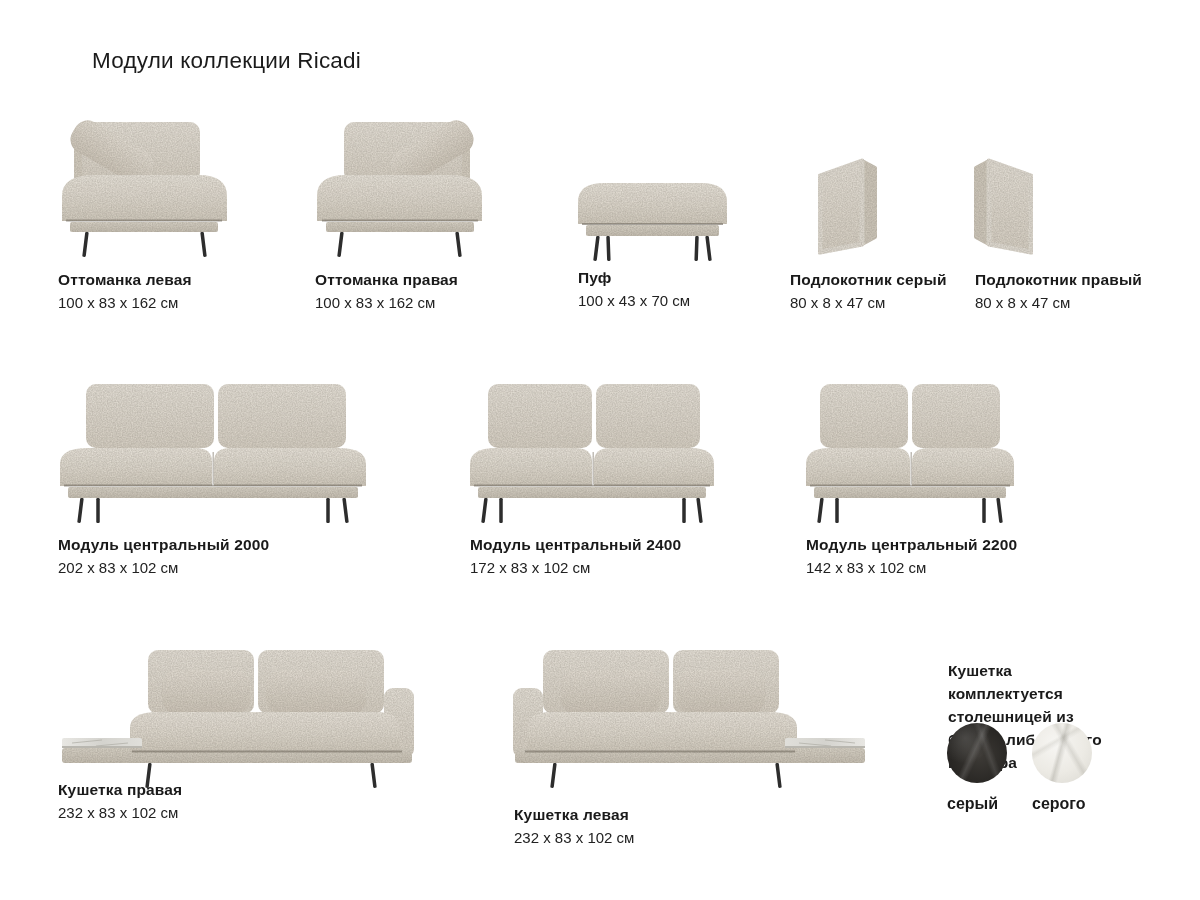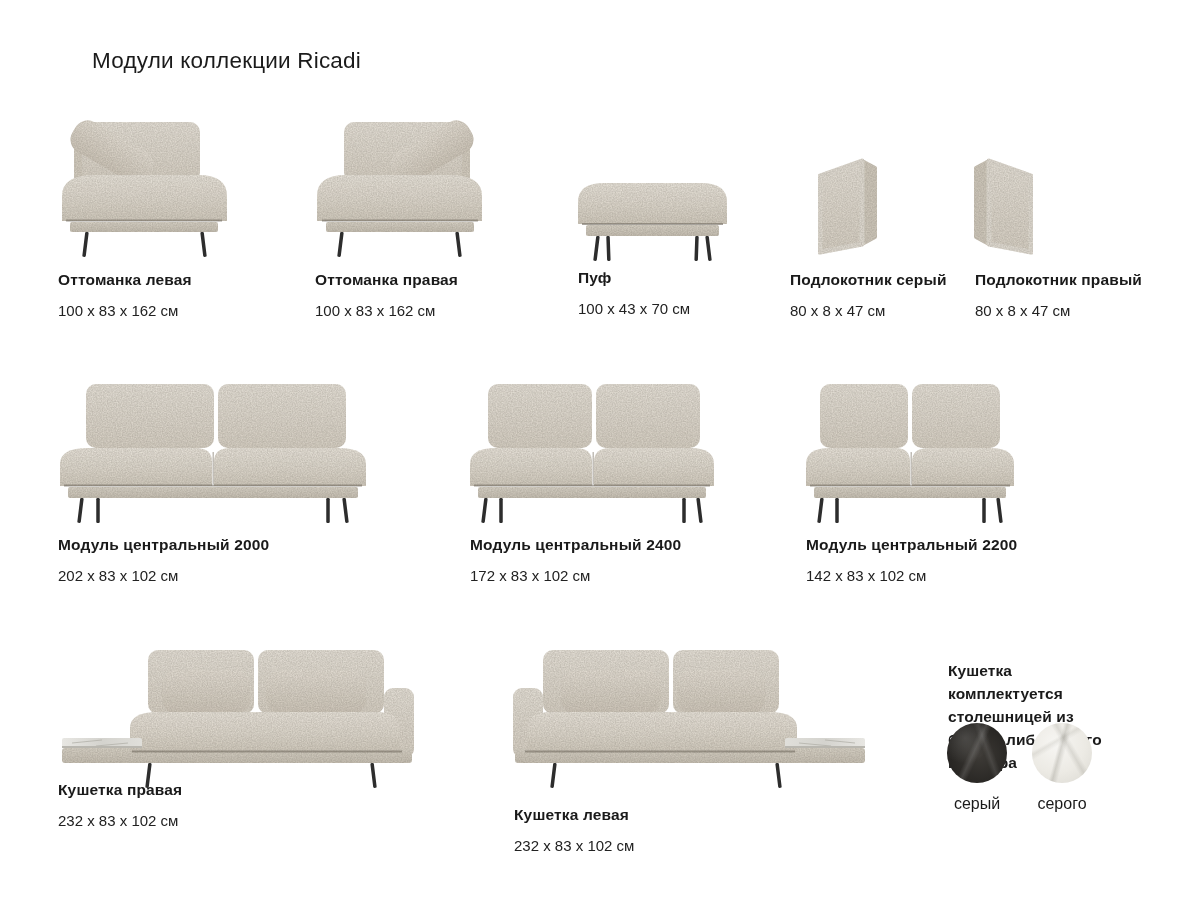--- a/index.html
+++ b/index.html
@@ -7,41 +7,41 @@
     position:relative; width:1200px; height:900px; background:#ffffff;
     font-family:"Liberation Sans", sans-serif; color:#1c1c1c; overflow:hidden;
   }
   #page-title {
     position:absolute; left:58px; top:48px;
     font-size:22.5px; font-weight:400; letter-spacing:0.2px; color:#1b1b1b;margin-left:34px;
   }
   #furniture-canvas { position:absolute; left:0; top:0; }
   .plabel { position:absolute; }
   .p-name { font-size:15.5px; font-weight:600; letter-spacing:0.15px; line-height:19px; color:#1a1a1a; }
-  .p-dims { font-size:15px; font-weight:400; line-height:19px; margin-top:12px; color:#222222; }
+  .p-dims { font-size:15px; font-weight:400; line-height:19px; margin-top:4px; color:#222222; }
   #note-block { position:absolute; left:948px; top:659px; width:178px; }
   #note-text { font-size:15.5px; font-weight:600; letter-spacing:0.1px; line-height:23px; color:#1a1a1a; }
   .swatch { position:absolute; width:60px; height:60px; border-radius:50%; }
   .swatch-gray {
     background:
       radial-gradient(circle at 30% 25%, rgba(255,255,255,0.14), rgba(255,255,255,0) 42%),
       linear-gradient(115deg, rgba(255,255,255,0) 40%, rgba(255,255,255,0.13) 46%, rgba(255,255,255,0) 53%),
       linear-gradient(70deg, rgba(255,255,255,0) 58%, rgba(255,255,255,0.10) 64%, rgba(255,255,255,0) 71%),
       radial-gradient(circle at 55% 55%, #3d3a36 0%, #2b2926 55%, #1d1b19 100%);
   }
   .swatch-white {
     background:
       linear-gradient(105deg, rgba(130,128,118,0) 42%, rgba(130,128,118,0.28) 47%, rgba(130,128,118,0) 54%),
       linear-gradient(60deg, rgba(140,138,128,0) 55%, rgba(140,138,128,0.22) 61%, rgba(140,138,128,0) 67%),
       linear-gradient(150deg, rgba(150,148,138,0) 30%, rgba(150,148,138,0.18) 34%, rgba(150,148,138,0) 40%),
       radial-gradient(circle at 40% 35%, #f7f6f3 0%, #eceae4 55%, #dad8d1 100%);
   }
   .swatch-label {
-    position:absolute; width:60px; text-align:center;
-    font-size:16px; font-weight:400; color:#1a1a1a;
+    position:absolute; width:60px; text-align:left;
+    font-size:16px; font-weight:700; color:#1a1a1a;
   }
 </style>
 </head>
 <body>
 
 <div id="viewport">
 
   <div id="page-title">Модули коллекции Ricadi</div>
 
   <svg id="furniture-canvas" width="1200" height="900" viewBox="0 0 1200 900">

